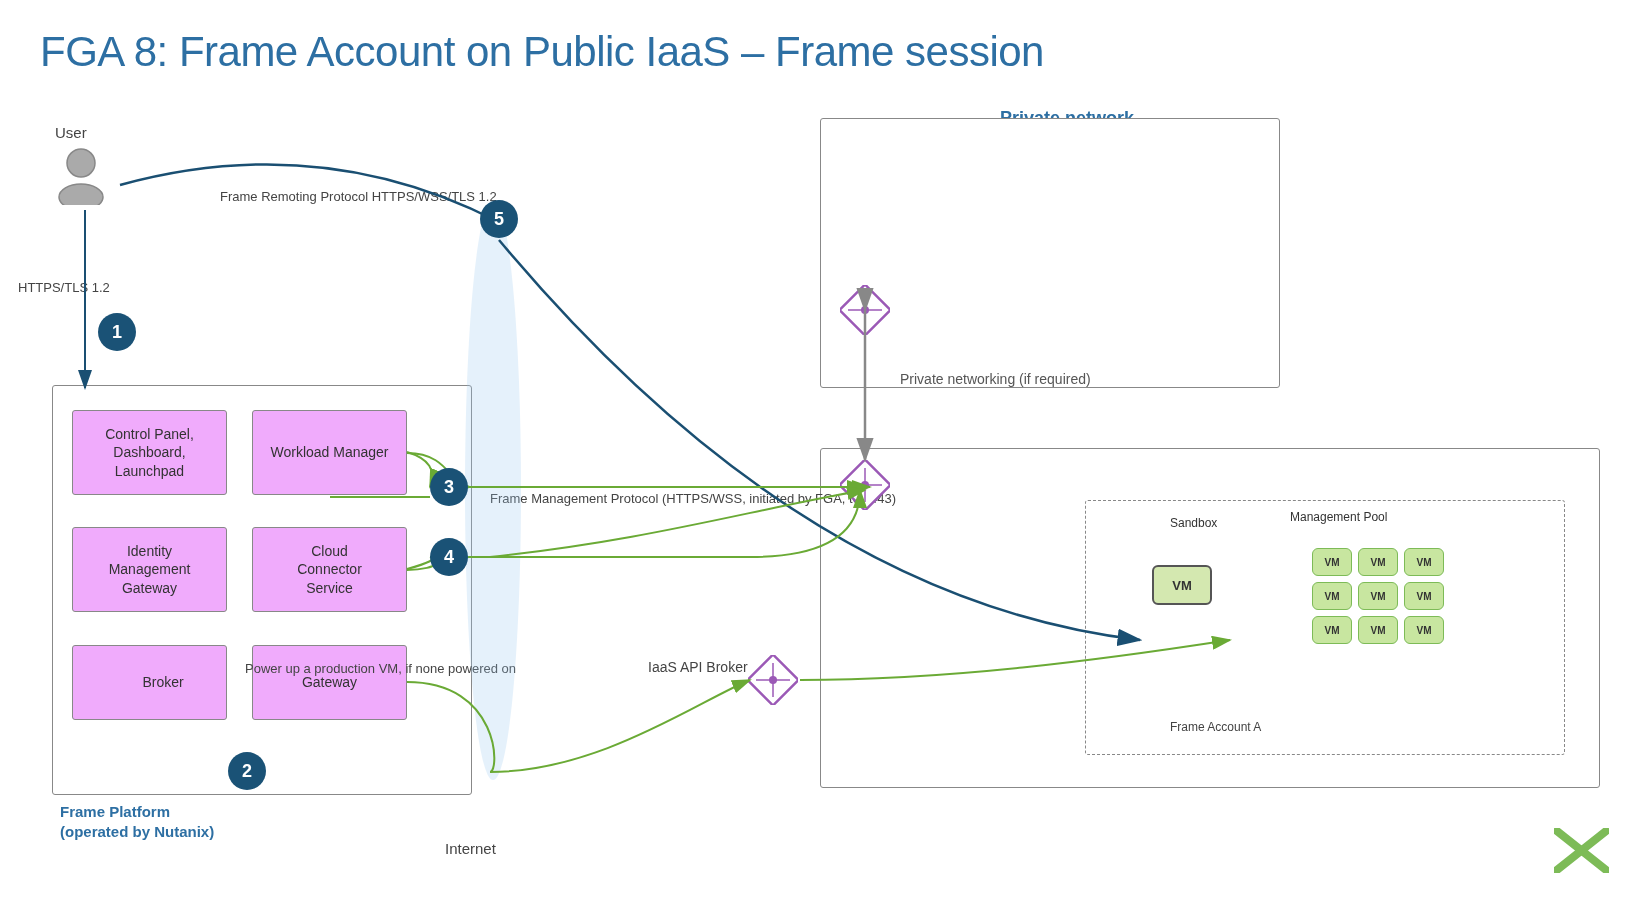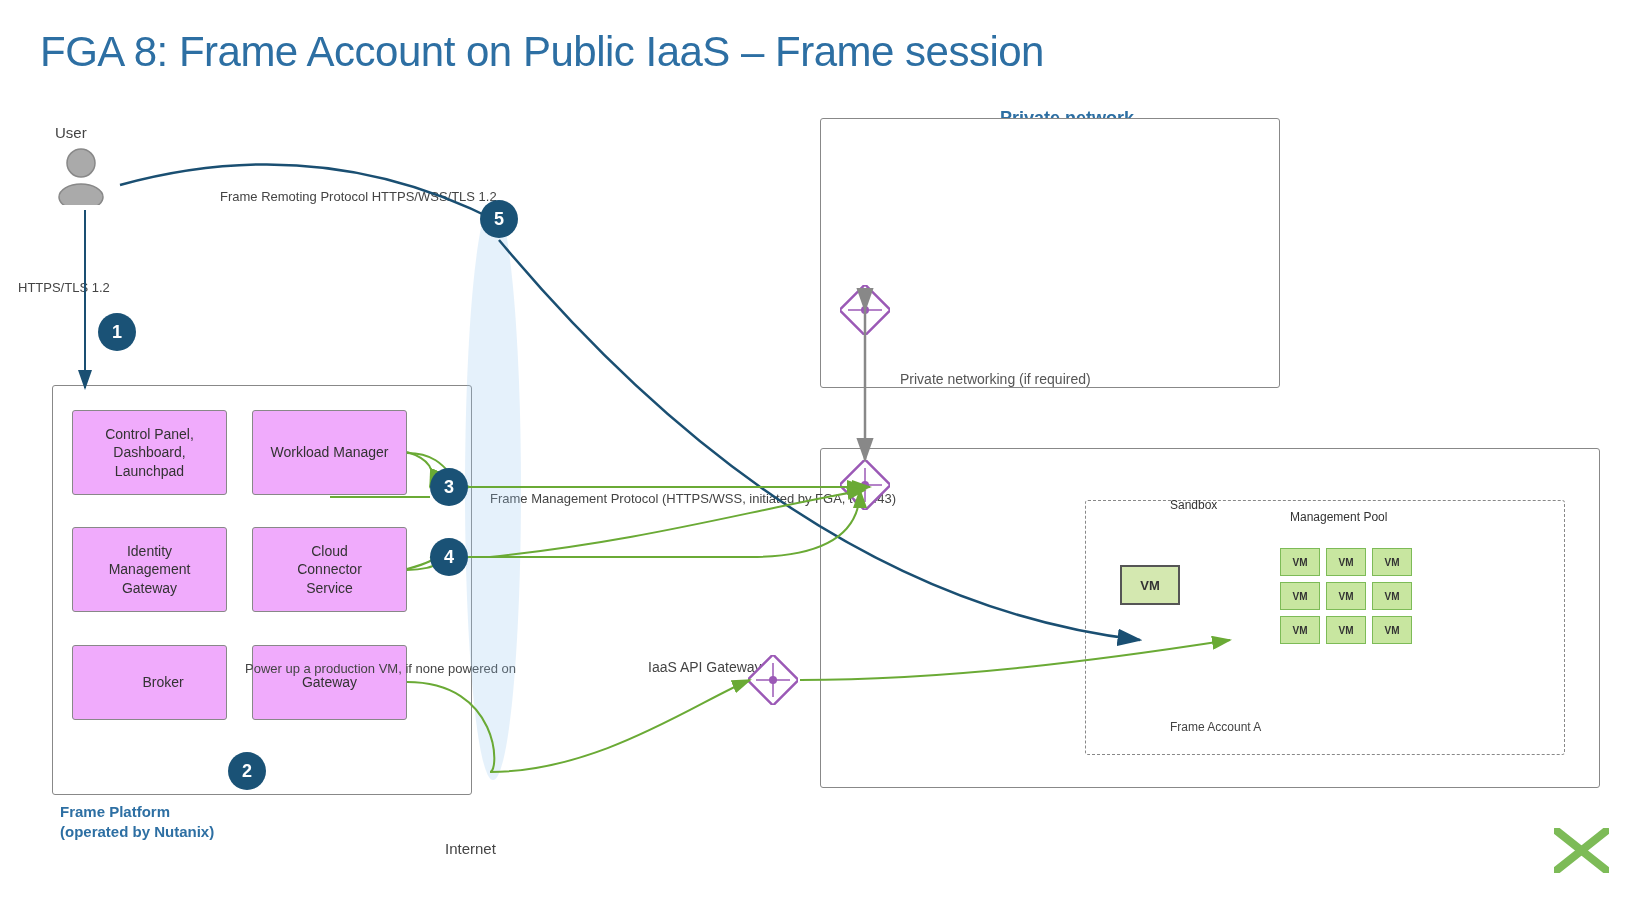--- a/index.html
+++ b/index.html
@@ -143,21 +143,22 @@
     .vm-box {
       position: absolute;
       border: 1.5px solid #7dbb57;
       background: #c8e6a0;
       display: flex;
       align-items: center;
       justify-content: center;
       font-size: 11px;
       font-weight: bold;
       color: #333;
-      border-radius: 0;
+      border-radius: 6px;
+      margin-left: 32px;
     }
     
     .internet-label {
       position: absolute;
       font-size: 15px;
       color: #444;
       text-align: center;
     }
     
     #svg-overlay {
@@ -321,21 +322,21 @@
 initiated by FGA, tcp/443)</span>
   </div>
 
   <div class="power-up-label" style="left:245px; top:660px;">
     <span>Power up a production
 VM, if none powered on</span>
   </div>
 
   <div class="iaas-label" style="left:648px; top:658px;">
     <span>IaaS API
-Gateway</span>
+Broker</span>
   </div>
 
   <div class="internet-label" style="left:445px; top:840px;">
     <span>Internet</span>
   </div>
 
   <div class="priv-net-arrow-label" style="left:900px; top:370px;">
     <span>Private networking (if
 required)</span>
   </div>
@@ -368,21 +369,21 @@
   </div>
 
   <div style="position:absolute; left:463px; top:150px; width:60px; height:680px;">
     <svg width="60" height="680" viewBox="0 0 60 680">
       <ellipse cx="30" cy="340" rx="28" ry="290" fill="rgba(150,200,240,0.25)" stroke="none"></ellipse>
     </svg>
   </div>
 
   <div class="dashed-box" style="left:1085px; top:500px; width:480px; height:255px;"></div>
 
-  <div class="pool-label" style="left:1170px; top:498px;">Sandbox</div>
+  <div class="pool-label" style="left:1170px; top:516px;">Sandbox</div>
   <div class="pool-label" style="left:1290px; top:510px; line-height:1.3;">Management
 Pool</div>
 
   <div class="frame-account-label" style="left:1170px; top:720px;">Frame Account A</div>
 
   <div class="vm-box" style="left:1120px; top:565px; width:60px; height:40px; border:2px solid #555; background:#d4e8b0;">
     <span style="font-size:13px; font-weight:bold;">VM</span>
   </div>
 
   <div class="vm-box" style="left:1280px; top:548px; width:40px; height:28px; font-size:10px;">VM</div>

